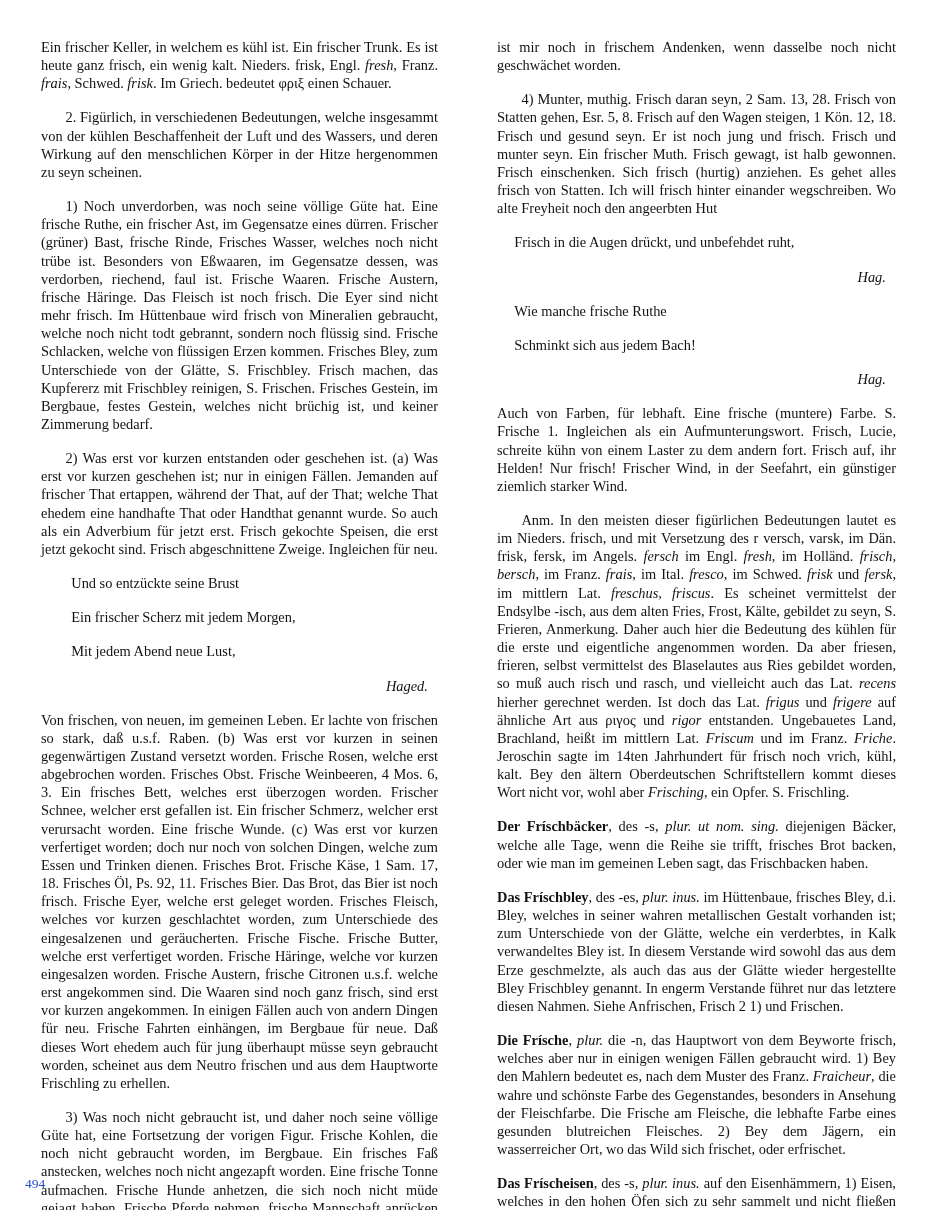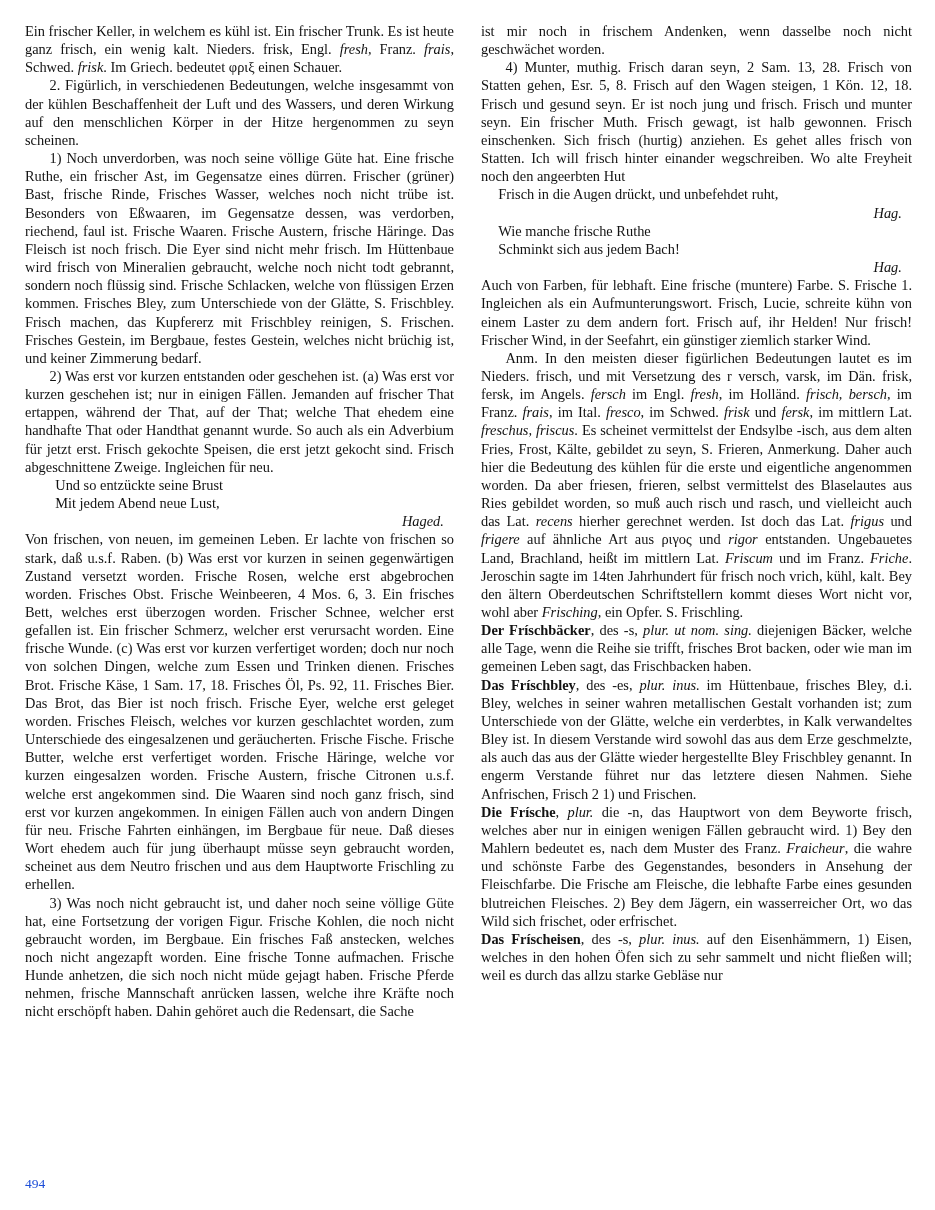--- a/index.html
+++ b/index.html
@@ -15,21 +15,21 @@
   .col {
     position: absolute;
     top: 22px;
     width: 429px;
     font-size: 14.4px;
     line-height: 18.15px;
     text-align: justify;
   }
   .col-left  { left: 25px; }
   .col-right { left: 481px; width: 431px; }
-  p.para { margin: 0; padding: 0; }
+  p.para { margin: 16px; padding: 0; }
   p.plain  { text-indent: 0; }
   p.indent { text-indent: 1.7em; }
   p.entry  { text-indent: 0; }
   p.verse    { text-align: left; padding-left: 2.1em; }
   p.verse-sm { text-align: left; padding-left: 1.2em; }
   p.attribution { text-align: right; padding-right: 0.7em; font-style: italic; }
   .it { font-style: italic; }
   .bd { font-weight: bold; }
   .page-number {
     position: absolute;
@@ -42,20 +42,21 @@
 </head>
 <body>
 
 <div class="page">
   <div class="col col-left">
       <p class="para plain"><span>Ein frischer Keller, in welchem es kühl ist. Ein frischer Trunk. Es ist heute ganz frisch, ein wenig kalt. Nieders. frisk, Engl. </span><span class="it">fresh</span><span>, Franz. </span><span class="it">frais</span><span>, Schwed. </span><span class="it">frisk</span><span>. Im Griech. bedeutet φριξ einen Schauer.</span></p>
       <p class="para indent"><span>2. Figürlich, in verschiedenen Bedeutungen, welche insgesammt von der kühlen Beschaffenheit der Luft und des Wassers, und deren Wirkung auf den menschlichen Körper in der Hitze hergenommen zu seyn scheinen.</span></p>
       <p class="para indent"><span>1) Noch unverdorben, was noch seine völlige Güte hat. Eine frische Ruthe, ein frischer Ast, im Gegensatze eines dürren. Frischer (grüner) Bast, frische Rinde, Frisches Wasser, welches noch nicht trübe ist. Besonders von Eßwaaren, im Gegensatze dessen, was verdorben, riechend, faul ist. Frische Waaren. Frische Austern, frische Häringe. Das Fleisch ist noch frisch. Die Eyer sind nicht mehr frisch. Im Hüttenbaue wird frisch von Mineralien gebraucht, welche noch nicht todt gebrannt, sondern noch flüssig sind. Frische Schlacken, welche von flüssigen Erzen kommen. Frisches Bley, zum Unterschiede von der Glätte, S. Frischbley. Frisch machen, das Kupfererz mit Frischbley reinigen, S. Frischen. Frisches Gestein, im Bergbaue, festes Gestein, welches nicht brüchig ist, und keiner Zimmerung bedarf.</span></p>
       <p class="para indent"><span>2) Was erst vor kurzen entstanden oder geschehen ist. (a) Was erst vor kurzen geschehen ist; nur in einigen Fällen. Jemanden auf frischer That ertappen, während der That, auf der That; welche That ehedem eine handhafte That oder Handthat genannt wurde. So auch als ein Adverbium für jetzt erst. Frisch gekochte Speisen, die erst jetzt gekocht sind. Frisch abgeschnittene Zweige. Ingleichen für neu.</span></p>
       <p class="para verse"><span>Und so entzückte seine Brust</span></p>
+      <p class="para verse"><span>Ein frischer Scherz mit jedem Morgen,</span></p>
       <p class="para verse"><span>Mit jedem Abend neue Lust,</span></p>
       <p class="para attribution"><span>Haged.</span></p>
       <p class="para plain"><span>Von frischen, von neuen, im gemeinen Leben. Er lachte von frischen so stark, daß u.s.f. Raben. (b) Was erst vor kurzen in seinen gegenwärtigen Zustand versetzt worden. Frische Rosen, welche erst abgebrochen worden. Frisches Obst. Frische Weinbeeren, 4 Mos. 6, 3. Ein frisches Bett, welches erst überzogen worden. Frischer Schnee, welcher erst gefallen ist. Ein frischer Schmerz, welcher erst verursacht worden. Eine frische Wunde. (c) Was erst vor kurzen verfertiget worden; doch nur noch von solchen Dingen, welche zum Essen und Trinken dienen. Frisches Brot. Frische Käse, 1 Sam. 17, 18. Frisches Öl, Ps. 92, 11. Frisches Bier. Das Brot, das Bier ist noch frisch. Frische Eyer, welche erst geleget worden. Frisches Fleisch, welches vor kurzen geschlachtet worden, zum Unterschiede des eingesalzenen und geräucherten. Frische Fische. Frische Butter, welche erst verfertiget worden. Frische Häringe, welche vor kurzen eingesalzen worden. Frische Austern, frische Citronen u.s.f. welche erst angekommen sind. Die Waaren sind noch ganz frisch, sind erst vor kurzen angekommen. In einigen Fällen auch von andern Dingen für neu. Frische Fahrten einhängen, im Bergbaue für neue. Daß dieses Wort ehedem auch für jung überhaupt müsse seyn gebraucht worden, scheinet aus dem Neutro frischen und aus dem Hauptworte Frischling zu erhellen.</span></p>
       <p class="para indent"><span>3) Was noch nicht gebraucht ist, und daher noch seine völlige Güte hat, eine Fortsetzung der vorigen Figur. Frische Kohlen, die noch nicht gebraucht worden, im Bergbaue. Ein frisches Faß anstecken, welches noch nicht angezapft worden. Eine frische Tonne aufmachen. Frische Hunde anhetzen, die sich noch nicht müde gejagt haben. Frische Pferde nehmen, frische Mannschaft anrücken lassen, welche ihre Kräfte noch nicht erschöpft haben. Dahin gehöret auch die Redensart, die Sache</span></p>
     </div>
   <div class="col col-right">
       <p class="para plain"><span>ist mir noch in frischem Andenken, wenn dasselbe noch nicht geschwächet worden.</span></p>
       <p class="para indent"><span>4) Munter, muthig. Frisch daran seyn, 2 Sam. 13, 28. Frisch von Statten gehen, Esr. 5, 8. Frisch auf den Wagen steigen, 1 Kön. 12, 18. Frisch und gesund seyn. Er ist noch jung und frisch. Frisch und munter seyn. Ein frischer Muth. Frisch gewagt, ist halb gewonnen. Frisch einschenken. Sich frisch (hurtig) anziehen. Es gehet alles frisch von Statten. Ich will frisch hinter einander wegschreiben. Wo alte Freyheit noch den angeerbten Hut</span></p>
       <p class="para verse-sm"><span>Frisch in die Augen drückt, und unbefehdet ruht,</span></p>
       <p class="para attribution"><span>Hag.</span></p>

